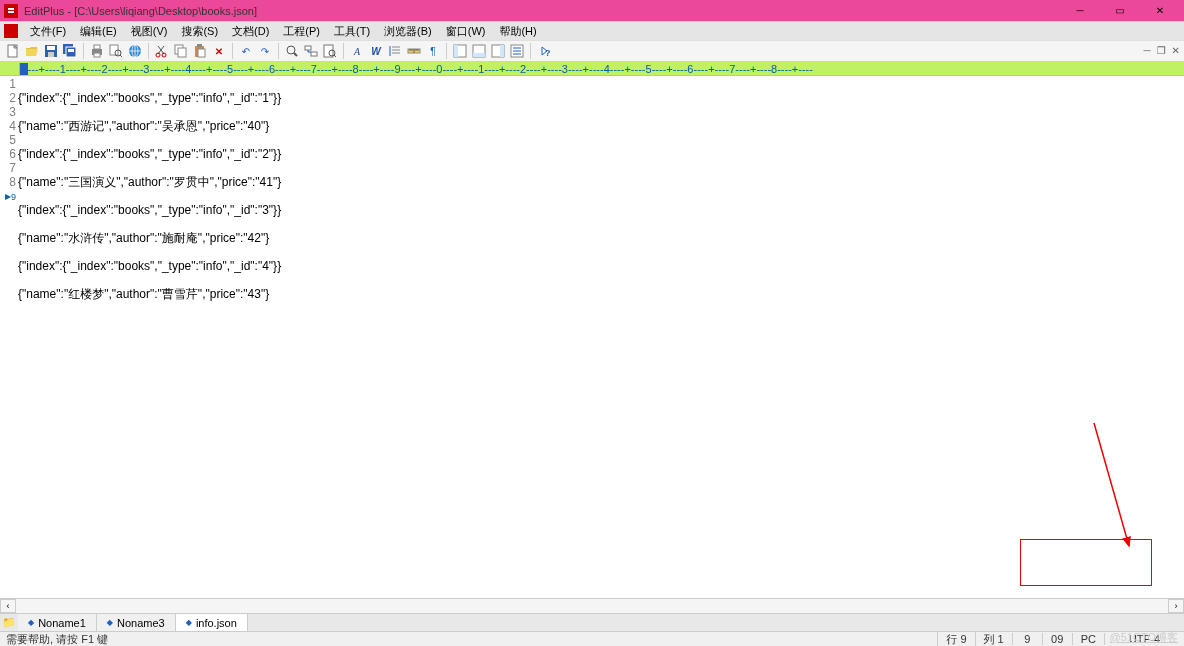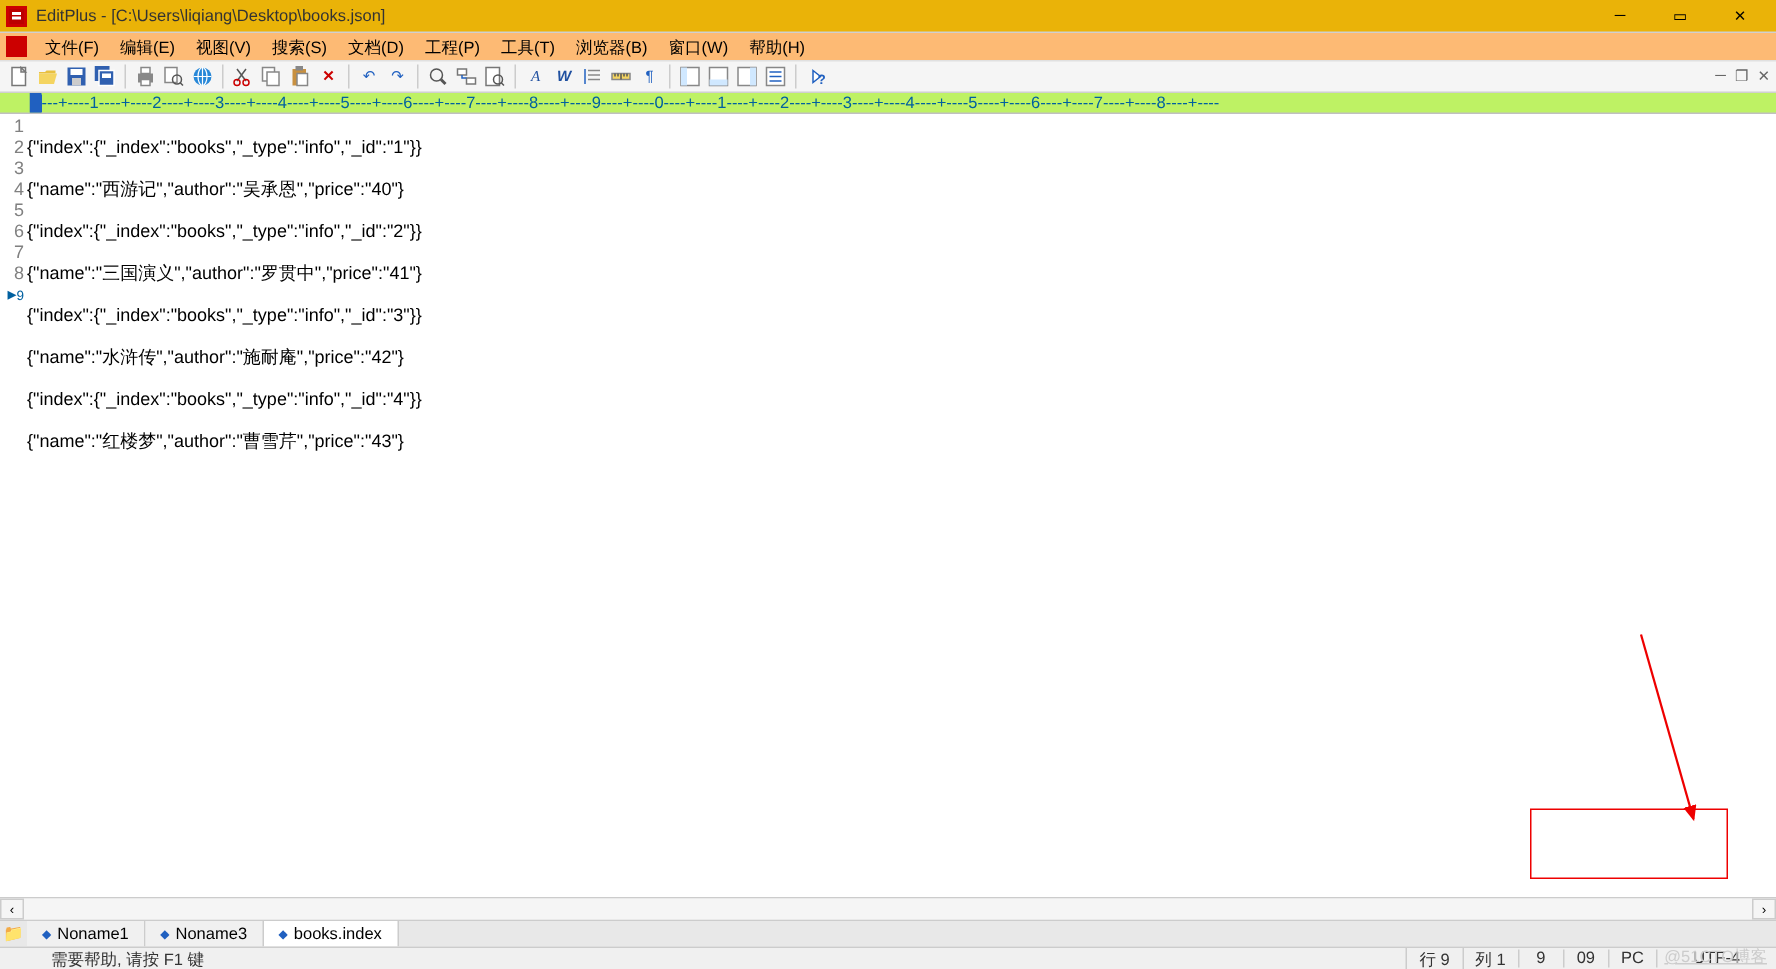--- a/index.html
+++ b/index.html
@@ -1,28 +1,28 @@
 <!DOCTYPE html>
 <html><head>
 <meta charset="utf-8">
 <style>
   * { margin: 0; padding: 0; box-sizing: border-box; font-family: "Segoe UI", Tahoma, sans-serif; }
   body { width: 1184px; height: 646px; display: flex; flex-direction: column; background: #fff; font-size: 11px; overflow: hidden; }
   
   
-  .titlebar { height: 22px; background: #eab308; display: flex; align-items: center; padding: 0 4px; border-bottom: 1px solid #d0d0d0; }
+  .titlebar { height: 22px; background: #ec4899; display: flex; align-items: center; padding: 0 4px; border-bottom: 1px solid #d0d0d0; }
   .appicon { width: 14px; height: 14px; background: #c00; margin-right: 6px; display: inline-flex; align-items: center; justify-content: center; }
   .appicon svg { width: 10px; height: 10px; }
   .titletext { flex: 1; font-size: 11px; color: #333; }
   .winctrls { display: flex; gap: 0; }
   .winbtn { width: 40px; height: 18px; display: flex; align-items: center; justify-content: center; font-size: 10px; cursor: pointer; }
   .secondclose { position: absolute; right: 4px; top: 23px; color: #666; font-size: 10px; display:flex; gap:6px;}
   
   
-  .menubar { height: 18px; display: flex; align-items: center; padding: 0 4px; gap: 2px; background: #fdba74; position: relative; text-align: center; }
+  .menubar { height: 18px; display: flex; align-items: center; padding: 0 4px; gap: 2px; background: #e5e5e5; position: relative; text-align: center; }
   .menuitem { padding: 1px 6px; font-size: 11px; cursor: pointer; }
   .menuicon { width: 14px; height: 14px; background: #c00; margin-right: 4px; }
   
   
   .toolbar { height: 22px; display: flex; align-items: center; padding: 0 4px; gap: 1px; background: #f5f5f5; border-top: 1px solid #e0e0e0; border-bottom: 1px solid #d0d0d0; }
   .tbtn { width: 18px; height: 18px; display: flex; align-items: center; justify-content: center; cursor: pointer; font-size: 10px; }
   .tsep { width: 1px; height: 16px; background: #ccc; margin: 0 3px; }
   
   
   .ruler { height: 14px; background: #bef264; font-family: 'Courier New', monospace; font-size: 11px; color: #0060a0; white-space: nowrap; overflow: hidden; padding-left: 0; border-bottom: 1px solid #c0c0c0; line-height: 14px; }
@@ -44,21 +44,21 @@
   
   
   .tabbar { height: 18px; display: flex; align-items: stretch; background: #e8e8e8; border-top: 1px solid #ccc; }
   .tabfoldericon { width: 18px; display: flex; align-items: center; justify-content: center; font-size: 11px; }
   .filetab { padding: 0 10px; display: flex; align-items: center; gap: 4px; font-size: 11px; border-right: 1px solid #ccc; background: #f0f0f0; cursor: pointer; }
   .filetab.active { background: #fff; }
   .diamond { color: #2060c0; font-size: 8px; }
   
   
   .statusbar { height: 15px; display: flex; align-items: center; background: #f0f0f0; border-top: 1px solid #ccc; font-size: 11px; }
-  .status-left { flex: 1; padding: 0 6px; color: #333; margin-left: 28px; }
+  .status-left { flex: 1; padding: 0 6px; color: #333; }
   .status-cell { padding: 0 8px; border-left: 1px solid #ccc; color: #333; min-width: 30px; text-align: center;}
   .watermark { position: absolute; right: 6px; bottom: 1px; color: #ccc; font-size: 11px; text-decoration: underline; }
 </style>
 </head>
 <body>
 
 <div class="titlebar">
   <span class="appicon">
     <svg viewBox="0 0 10 10">
         <rect width="10" height="10" fill="#b00"></rect>
@@ -292,21 +292,21 @@
   <div class="filetab">
       <span class="diamond">◆</span>
       <span>Noname1</span>
     </div>
   <div class="filetab">
       <span class="diamond">◆</span>
       <span>Noname3</span>
     </div>
   <div class="filetab active">
       <span class="diamond">◆</span>
-      <span>books.index</span>
+      <span>info.json</span>
     </div>
 </div>
 
 <div class="statusbar">
   <div class="status-left">需要帮助, 请按 F1 键</div>
   <div class="status-cell"><span>行</span> <span>9</span></div>
   <div class="status-cell"><span>列</span> <span>1</span></div>
   <div class="status-cell">9</div>
   <div class="status-cell">09</div>
   <div class="status-cell">PC</div>

